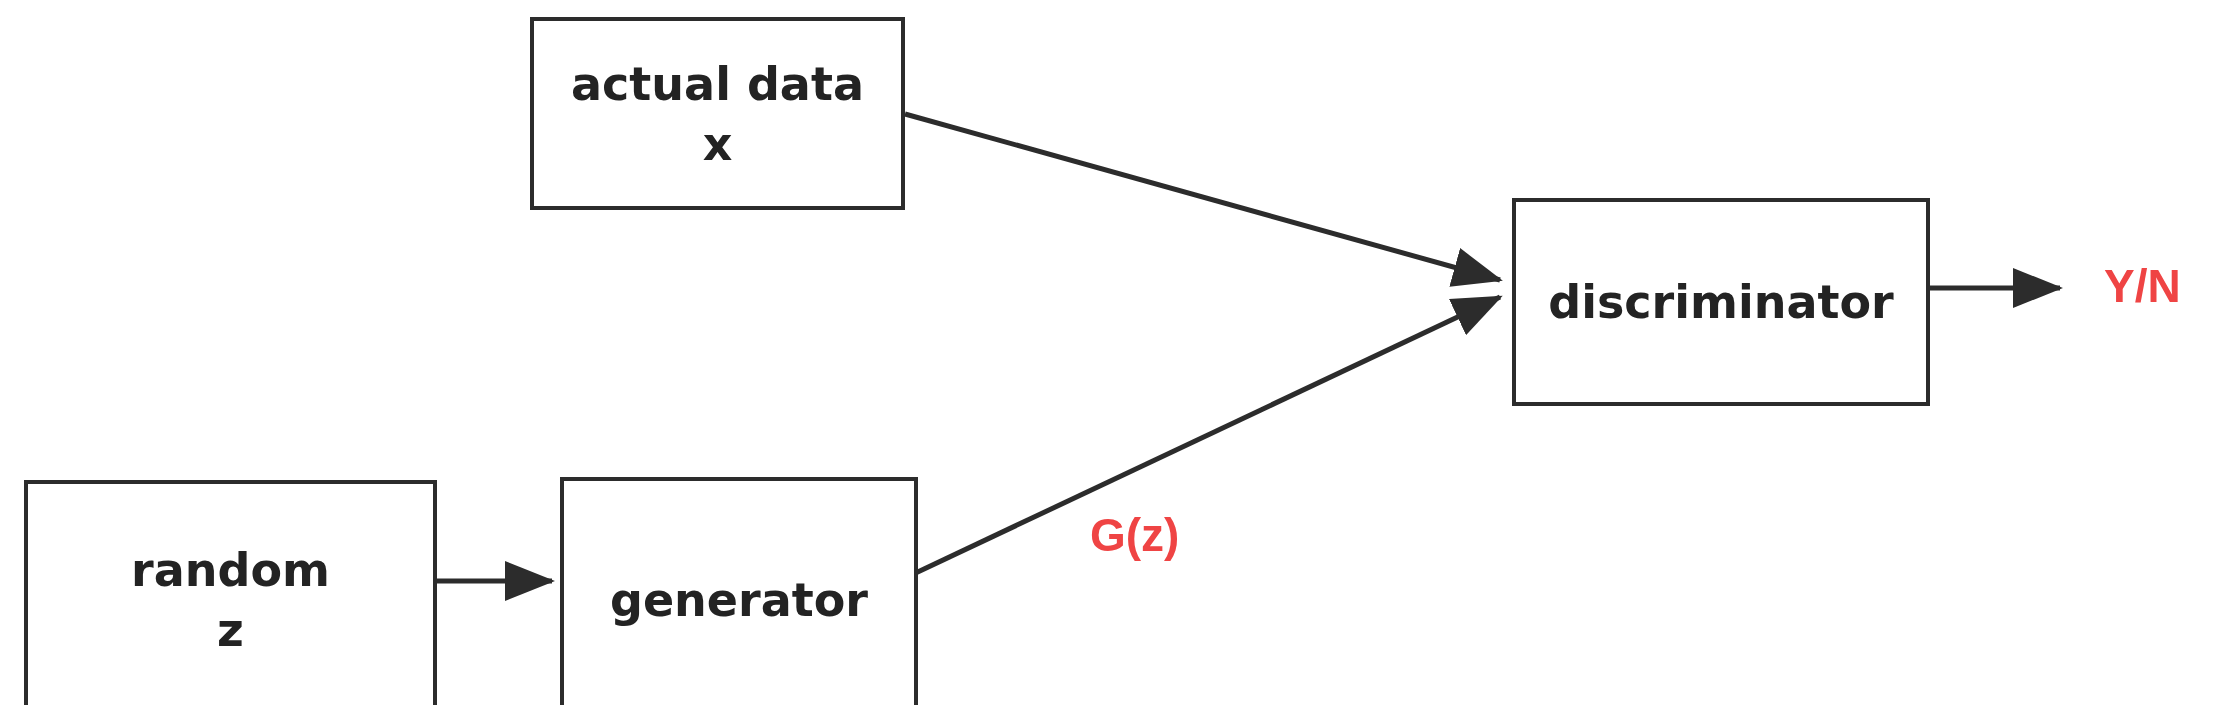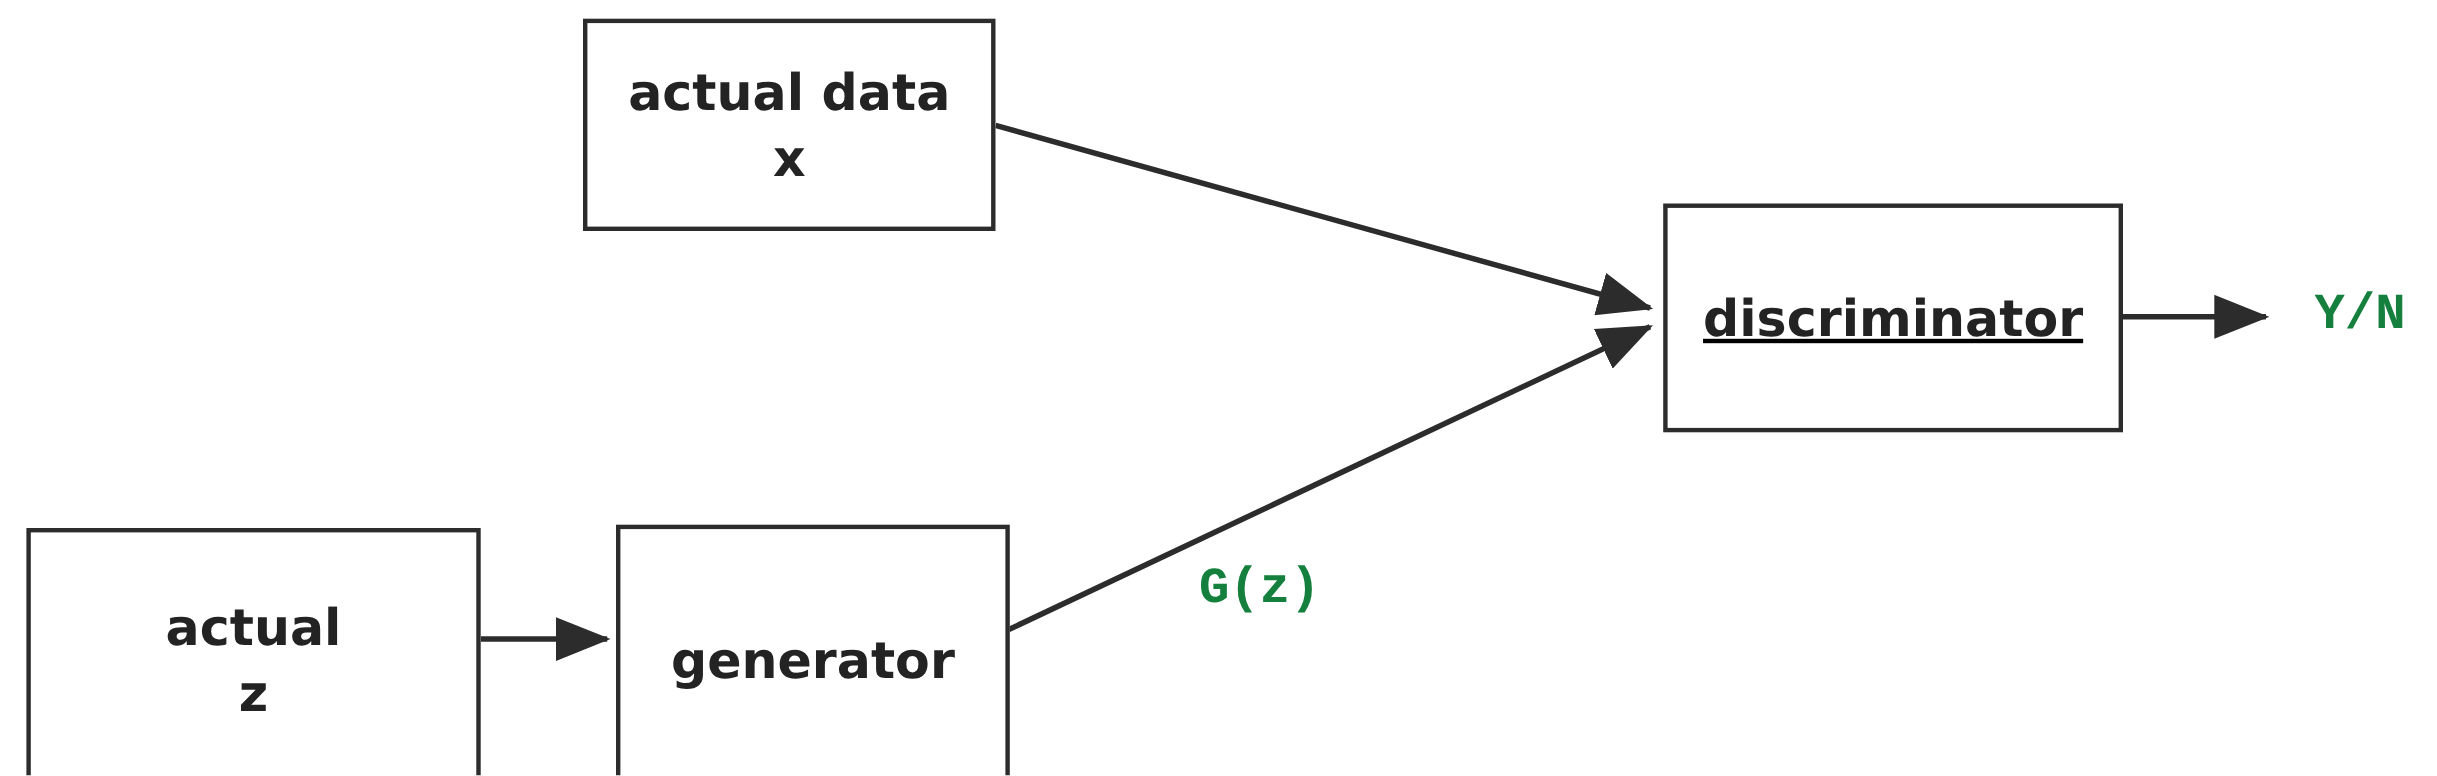--- a/index.html
+++ b/index.html
@@ -39,31 +39,31 @@
     font-family: "DejaVu Sans", sans-serif;
     font-weight: bold;
     font-size: 46px;
     line-height: 60px;
     color: #232323;
     text-align: center;
     white-space: nowrap;
   }
   .edge-label {
     position: absolute;
-    font-family: Liberation Mono, monospace;
+    font-family: Liberation Sans, sans-serif;
     font-weight: bold;
     font-size: 46px;
     line-height: 46px;
-    color: #15803d;
+    color: #ef4444;
     white-space: nowrap;
     z-index: 4;
   }
   
   #box-actual-data { left: 530px; top: 17px; width: 375px; height: 193px; }
-  #box-discriminator { left: 1512px; top: 185px; width: 418px; height: 208px; text-decoration: underline; }
+  #box-discriminator { left: 1512px; top: 198px; width: 418px; height: 208px; }
   #box-random-noise { left: 24px; top: 480px; width: 413px; height: 240px; }
   #box-generator { left: 560px; top: 477px; width: 358px; height: 245px; }
   
   #label-gz { left: 1090px; top: 512px; }
   #label-yn { left: 2104px; top: 263px; }
 </style>
 </head>
 <body>
 
 <div id="canvas">
@@ -87,21 +87,21 @@
   <div class="node-box" id="box-actual-data">
     <div class="node-label">actual data</div>
     <div class="node-label">x</div>
   </div>
 
   <div class="node-box" id="box-discriminator">
     <div class="node-label">discriminator</div>
   </div>
 
   <div class="node-box" id="box-random-noise">
-    <div class="node-label">actual</div>
+    <div class="node-label">random</div>
     <div class="node-label">z</div>
   </div>
 
   <div class="node-box" id="box-generator">
     <div class="node-label">generator</div>
   </div>
 
   <div class="edge-label" id="label-gz">G(z)</div>
 
   <div class="edge-label" id="label-yn">Y/N</div>

